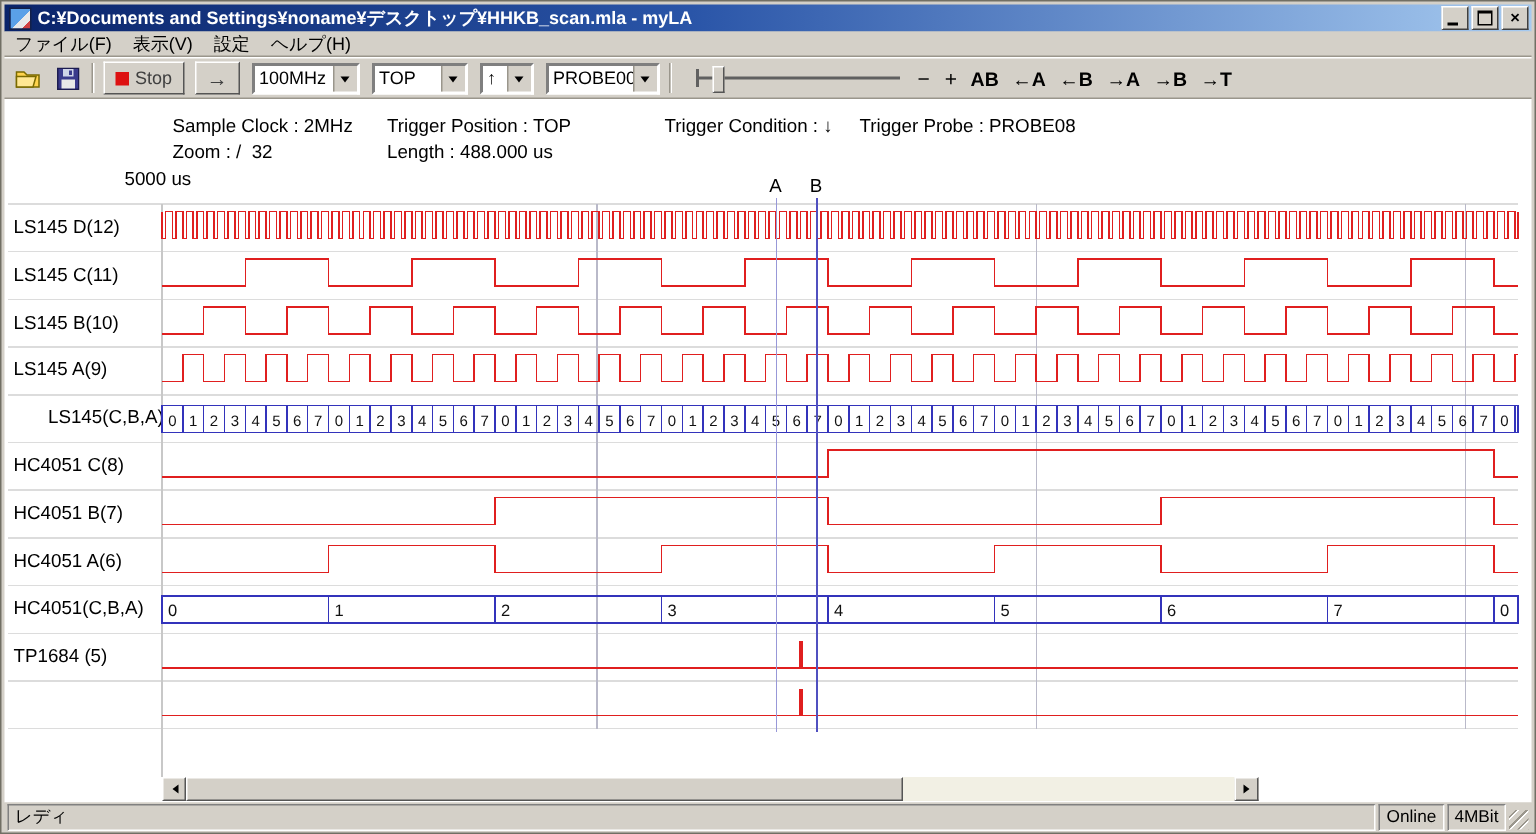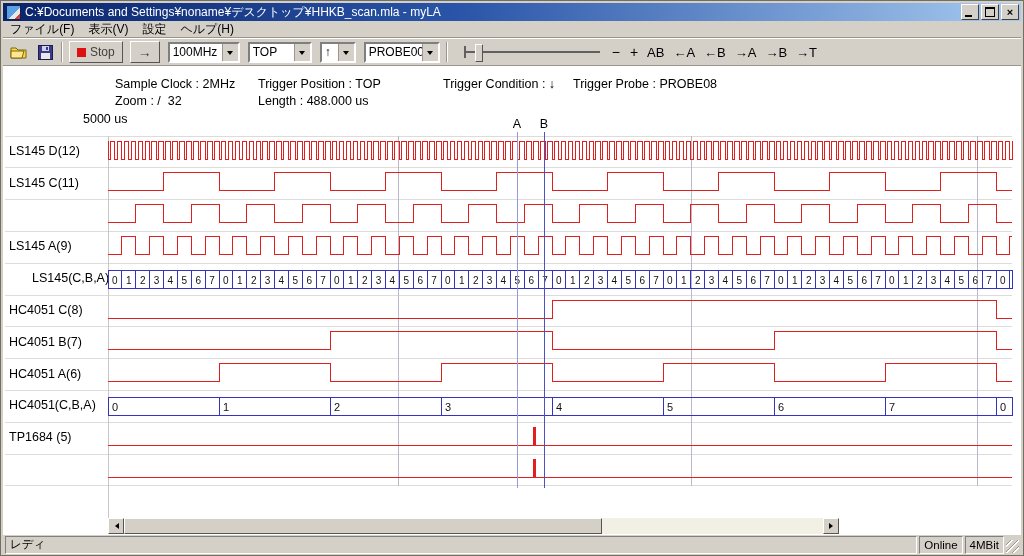--- a/index.html
+++ b/index.html
@@ -5,21 +5,21 @@
   html,body{margin:0;padding:0;background:#808080;}
   .window{position:relative;width:1024px;height:556px;background:#d4d0c8;
     font-family:"Liberation Sans",sans-serif;box-shadow:inset 0 0 0 1px #716f64;overflow:hidden;}
 
   
   .titlebar{position:absolute;left:3px;top:3px;width:1018px;height:18px;
     background:linear-gradient(90deg,#0a246a 0%,#2a55a8 45%,#a6caf0 100%);
     display:flex;align-items:center;color:#fff;}
   .app-icon{width:13px;height:13px;margin-left:3px;flex:none;border:1px solid #12204a;
     background:linear-gradient(135deg,#5aa0e8 0 55%,#e8e8e8 55% 80%,#d04040 80% 100%);}
-  .title-text{font-size:12px;font-weight:normal;margin-left:4px;white-space:nowrap;overflow:hidden;flex:1;}
+  .title-text{font-size:12px;font-weight:bold;margin-left:4px;white-space:nowrap;overflow:hidden;flex:1;}
   .winbtns{display:flex;gap:2px;margin-right:2px;flex:none;}
   .winbtn{width:16px;height:14px;background:#d4d0c8;border:1px solid;border-color:#fff #404040 #404040 #fff;
     display:flex;align-items:center;justify-content:center;color:#000;position:relative;}
   .glyph-min{position:absolute;left:3px;bottom:2px;width:7px;height:2px;background:#000;}
   .glyph-max{width:8px;height:7px;border:1px solid #000;border-top-width:2px;}
   .glyph-close{font-size:11px;font-weight:bold;line-height:1;}
 
   
   .menubar{position:absolute;left:3px;top:21px;width:1018px;height:17px;background:#d4d0c8;
     display:flex;align-items:center;font-size:12px;border-bottom:1px solid #9a968c;box-sizing:border-box;}
@@ -39,21 +39,21 @@
     box-sizing:border-box;display:flex;align-items:stretch;}
   .combo-val{flex:1;padding:1px 0 0 3px;font-size:12px;white-space:nowrap;overflow:hidden;}
   .combo-btn{width:15px;background:#d4d0c8;border-left:1px solid #9a968c;display:flex;align-items:center;justify-content:center;flex:none;}
   .combo-arrow{width:0;height:0;border:3px solid transparent;border-top:4px solid #000;margin-top:4px;}
   .slider{position:relative;width:136px;height:20px;margin-left:10px;flex:none;}
   .sl-end{position:absolute;left:0;top:4px;width:2px;height:12px;background:#606060;}
   .sl-track{position:absolute;left:2px;right:0;top:9px;height:2px;background:#606060;}
   .sl-thumb{position:absolute;left:11px;top:2px;width:6px;height:16px;background:#d4d0c8;
     border:1px solid;border-color:#fff #555 #555 #fff;}
   .tb-flat{margin-left:10px;font-size:13px;color:#000;white-space:nowrap;}
-  #tb-nav{display:flex;}
+  #tb-nav{display:flex;font-weight:bold;}
   #tb-nav .tb-flat{margin-left:9px;}
 
   
   .main{position:absolute;left:3px;top:66px;width:1018px;height:469px;background:#fff;overflow:hidden;}
   .info-label{position:absolute;font-size:12.5px;color:#000;white-space:pre;}
   .time-label{position:absolute;left:80px;top:46px;font-size:12.5px;color:#000;}
   #channel-labels{position:absolute;left:0;top:64px;width:105px;height:360px;}
   .ch-label{position:absolute;left:0;width:105px;height:31.8px;line-height:31.8px;padding-left:6px;
     font-size:12.5px;white-space:nowrap;box-sizing:border-box;color:#000000;}
   #wave-svg{position:absolute;left:0;top:64px;}
@@ -178,20 +178,21 @@
     <span class="info-label" style="left:112px;top:28px">Zoom : /  32</span>
     <span class="info-label" style="left:255px;top:28px">Length : 488.000 us</span>
 
     <span class="time-label">5000 us</span>
     <span class="cursor-label" style="left:508px">A</span>
     <span class="cursor-label" style="left:535px">B</span>
 
     <div id="channel-labels">
         <div class="ch-label" style="top: 6px;">LS145 D(12)</div>
         <div class="ch-label" style="top: 37.8px;">LS145 C(11)</div>
+        <div class="ch-label" style="top: 69.6px;">LS145 B(10)</div>
         <div class="ch-label" style="top: 101.4px;">LS145 A(9)</div>
         <div class="ch-label" style="top: 133.2px; padding-left: 29px;">LS145(C,B,A)</div>
         <div class="ch-label" style="top: 165px;">HC4051 C(8)</div>
         <div class="ch-label" style="top: 196.8px;">HC4051 B(7)</div>
         <div class="ch-label" style="top: 228.6px;">HC4051 A(6)</div>
         <div class="ch-label" style="top: 260.4px;">HC4051(C,B,A)</div>
         <div class="ch-label" style="top: 292.2px;">TP1684 (5)</div>
       </div>
     <svg id="wave-svg" width="1018" height="392" shape-rendering="crispEdges">
         <line x1="2" y1="6.0" x2="1009" y2="6.0" stroke="#dcdcdc"></line>

